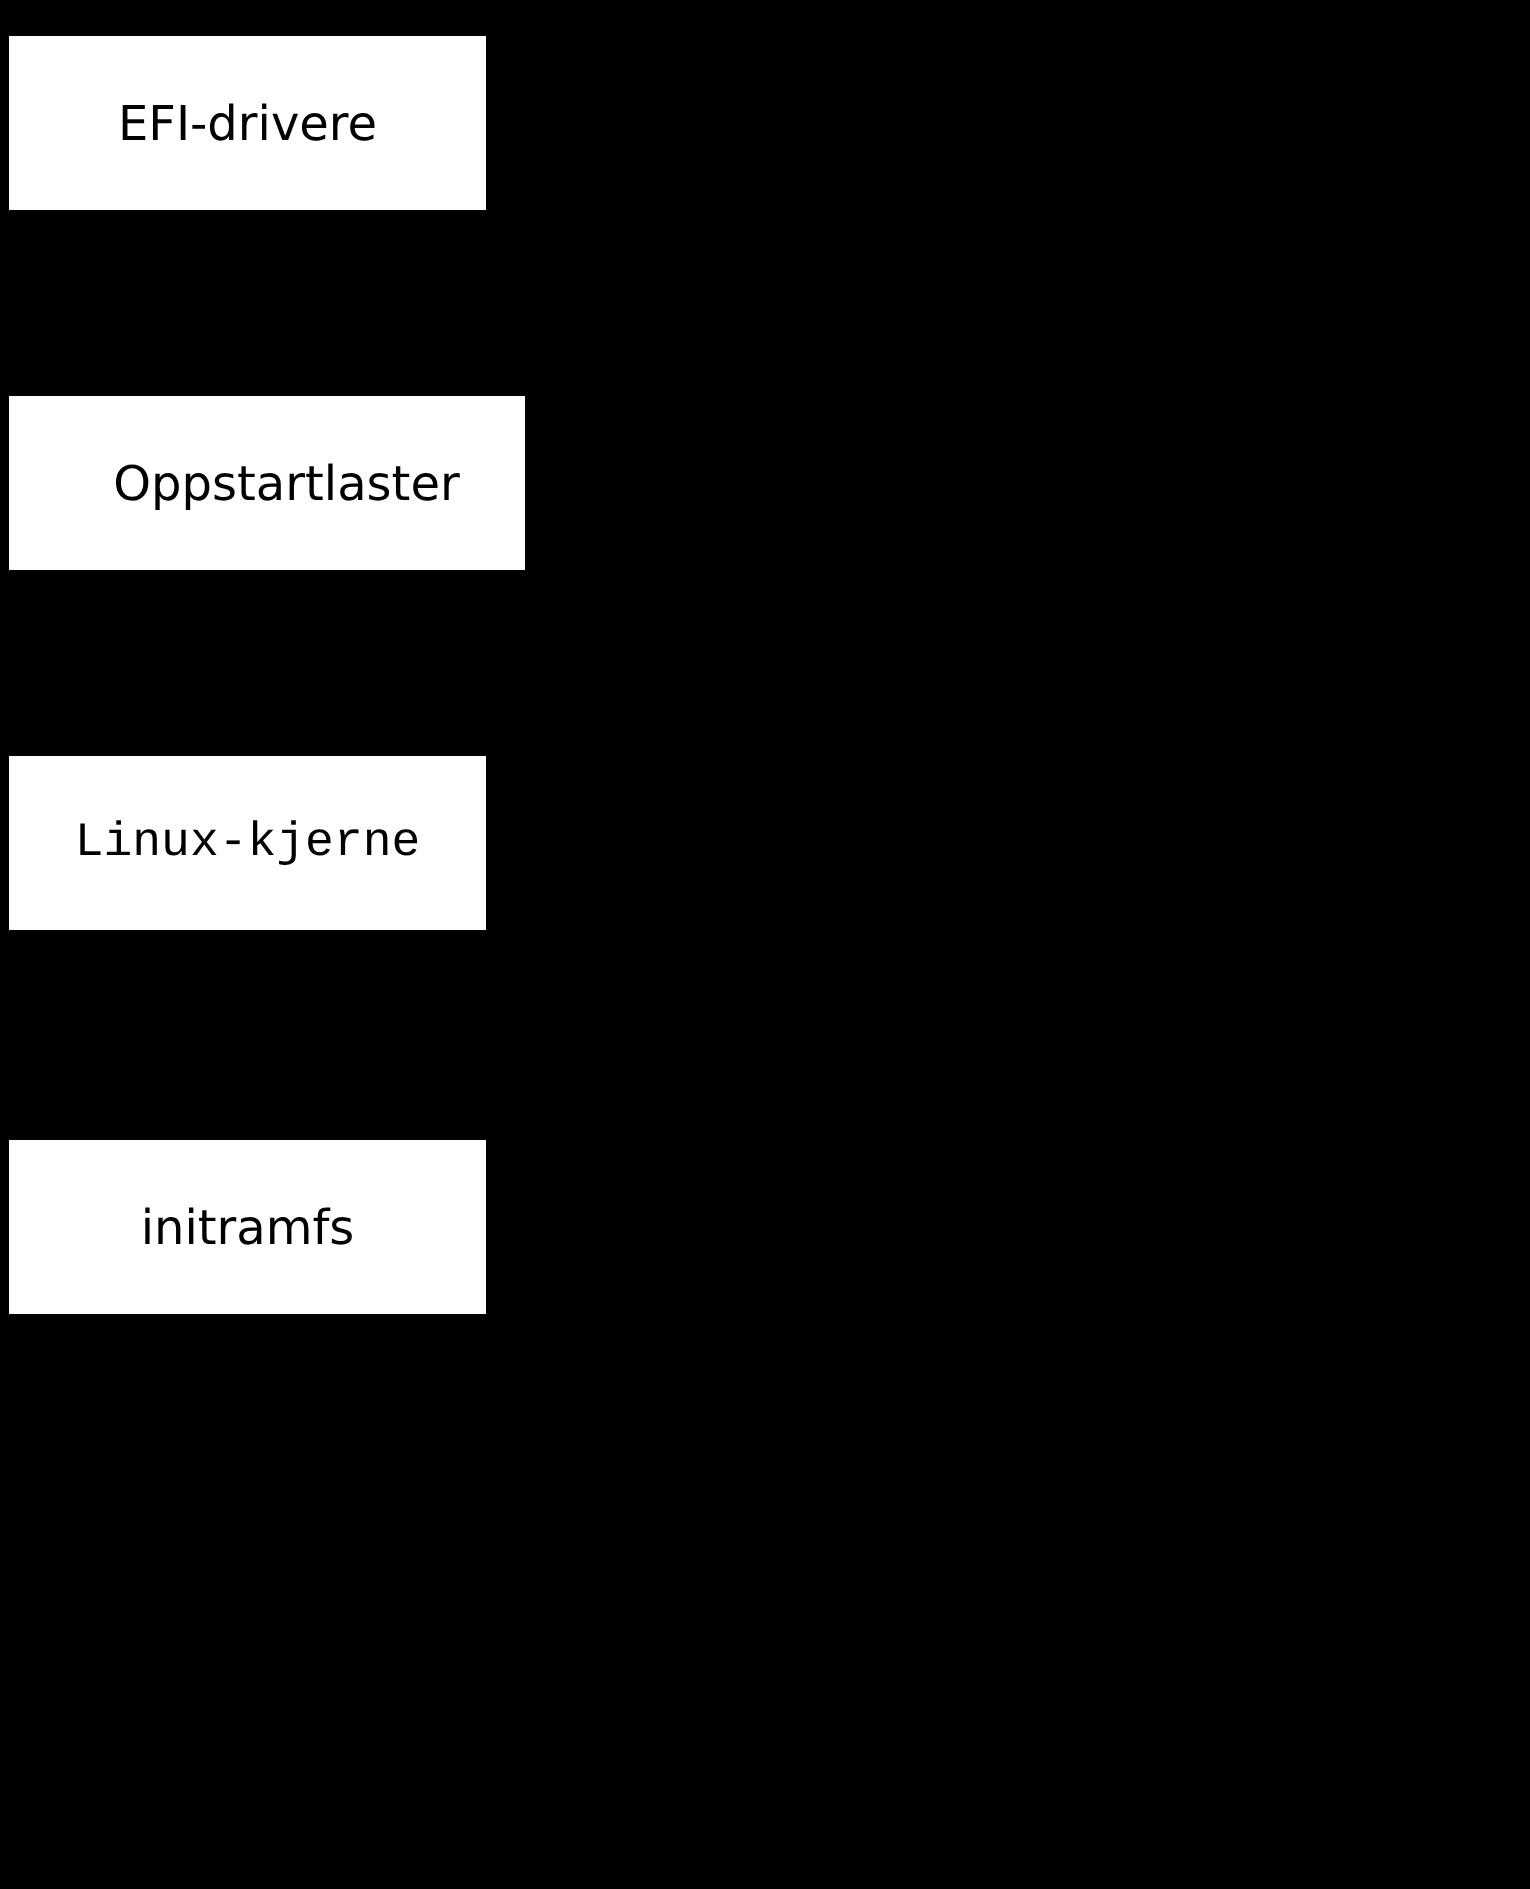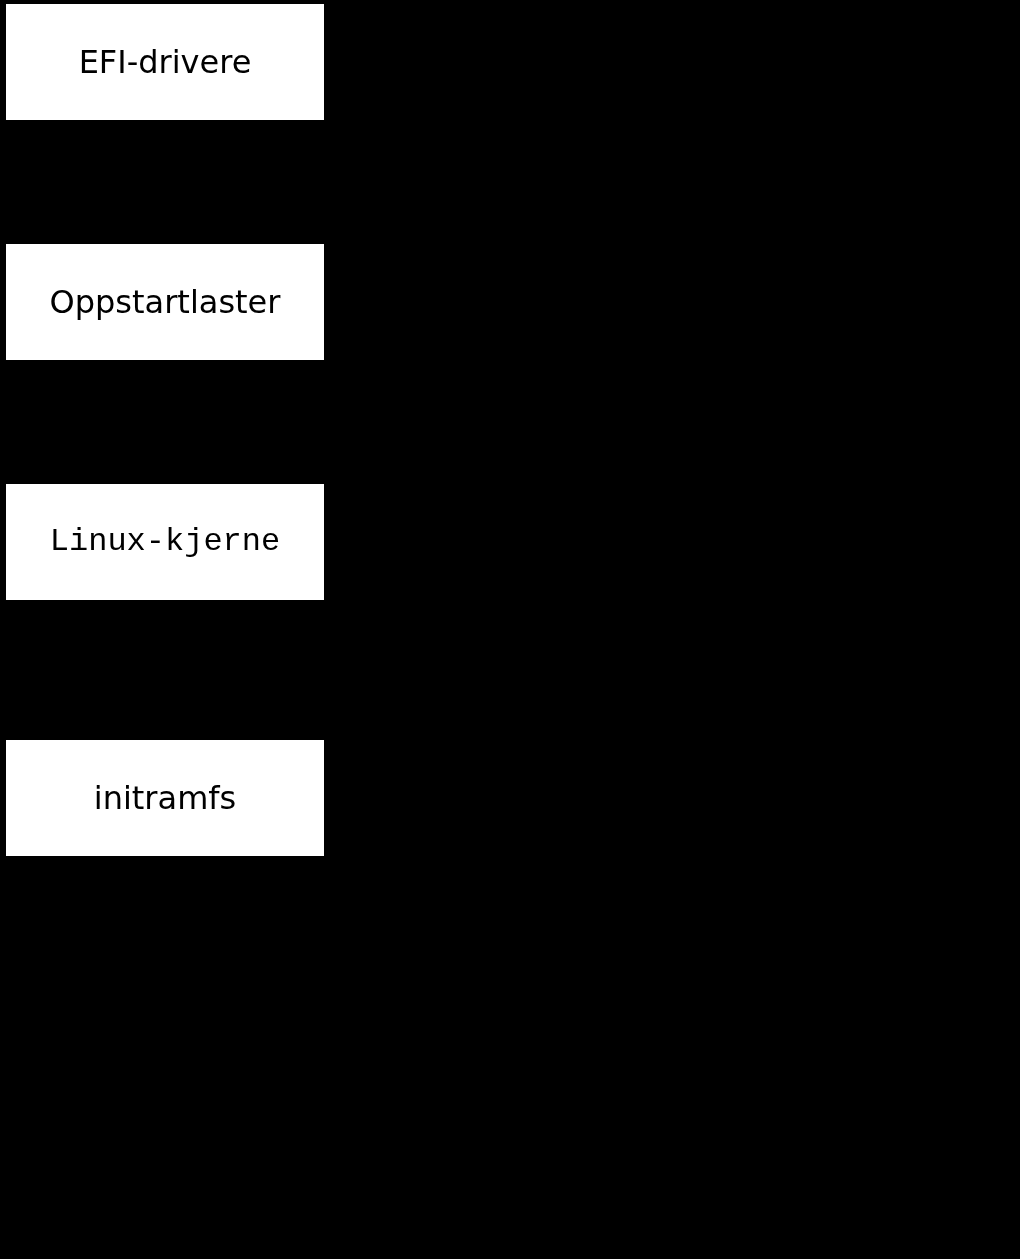--- a/index.html
+++ b/index.html
@@ -21,23 +21,24 @@
     width: 318px;
     height: 116px;
     background: #ffffff;
     color: #000000;
     display: flex;
     align-items: center;
     justify-content: center;
     font-size: 32px;
     line-height: 1;
     white-space: nowrap;
+    margin-top: 20px;
   }
   .node-0 { top: 4px; }
-  .node-1 { top: 244px; }
+  .node-1 { top: 244px; padding-left: 26px; }
   .node-2 { top: 484px; font-family: Liberation Mono, monospace; }
   .node-3 { top: 740px; text-align: center; }
   .node-4 { top: 964px; }
 </style>
 </head>
 <body>
 
 <div class="canvas">
   <div class="node node-0">
     <span>EFI-drivere</span>

